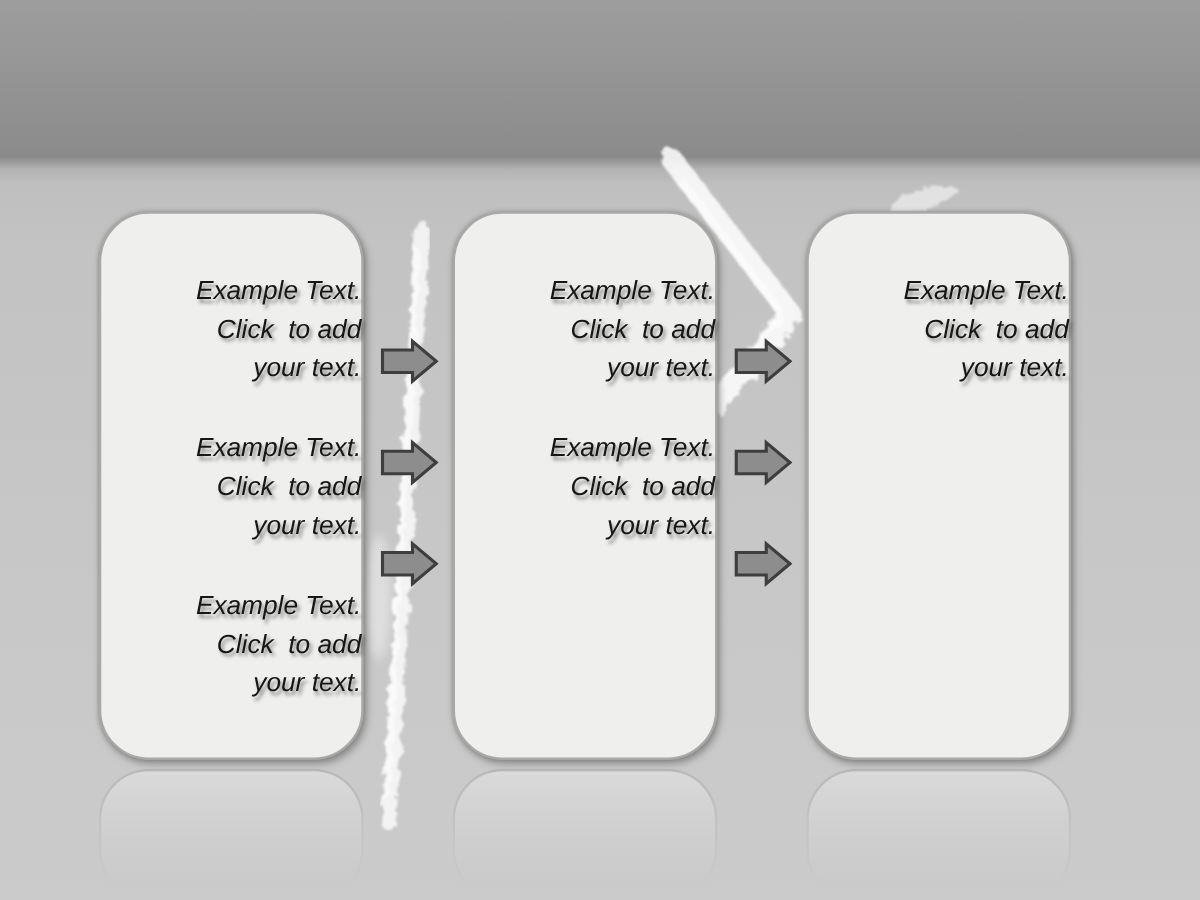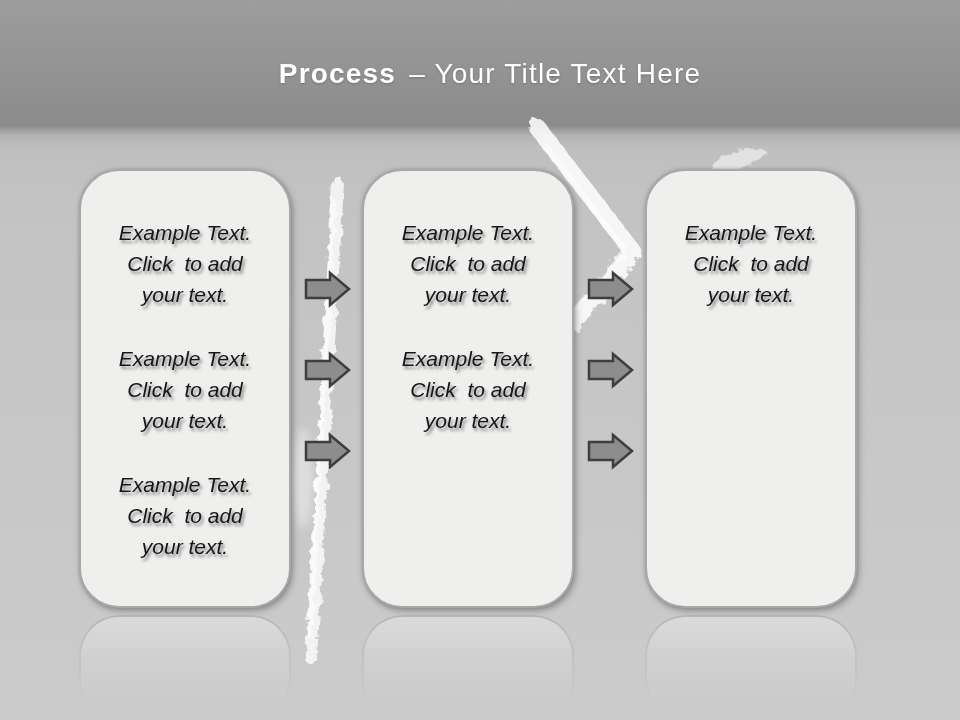--- a/index.html
+++ b/index.html
@@ -29,21 +29,21 @@
     box-sizing:border-box; border:2px solid #a8a8a8; border-radius:40px;
     background:#efefee;
     box-shadow:2px 3px 6px rgba(95,95,95,0.55), 0 0 3px rgba(130,130,130,0.5);
     z-index:3;
   }
   .card1{left:79px;}
   .card2{left:362px;}
   .card3{left:645px;}
   .card-text{padding-top:46px;}
   .tblock{
-    text-align:center; font-style:italic; font-size:21px; line-height:31px;
+    text-align:right; font-style:italic; font-size:21px; line-height:31px;
     color:#161616; margin:0 0 33px 0; cursor:text;
     text-shadow:2px 3px 3px rgba(55,55,55,0.55);
   }
   .tline{white-space:pre;}
   
   .flow-arrow{position:absolute; width:47px; height:38px; z-index:4;}
   .ga1{left:304px;} .ga2{left:587px;}
   .ay1{top:270px;} .ay2{top:351px;} .ay3{top:432px;}
   
   .reflection{
@@ -79,21 +79,20 @@
       <path d="M537,127 L633,252 L571,325" stroke="#ffffff" stroke-width="17" fill="none" opacity="0.85" stroke-linecap="round" stroke-linejoin="round"></path>
       <path d="M545,145 L625,250 L575,310" stroke="#ffffff" stroke-width="6" fill="none" opacity="0.5"></path>
     </g>
     <ellipse cx="738" cy="160" rx="28" ry="8" fill="#ffffff" opacity="0.55" transform="rotate(-18 738 160)" filter="url(#chalkF)"></ellipse>
   </svg>
 
   <div class="reflection card1"></div>
   <div class="reflection card2"></div>
   <div class="reflection card3"></div>
 
-  <div class="title"><span class="kw">Process</span><span class="rest">– Your Title Text Here</span></div>
 
   <div class="card card1">
     <div class="card-text">
       <div class="tblock">
         <div class="tline">Example Text.</div>
         <div class="tline">Click  to add</div>
         <div class="tline">your text.</div>
       </div>
       <div class="tblock">
         <div class="tline">Example Text.</div>

